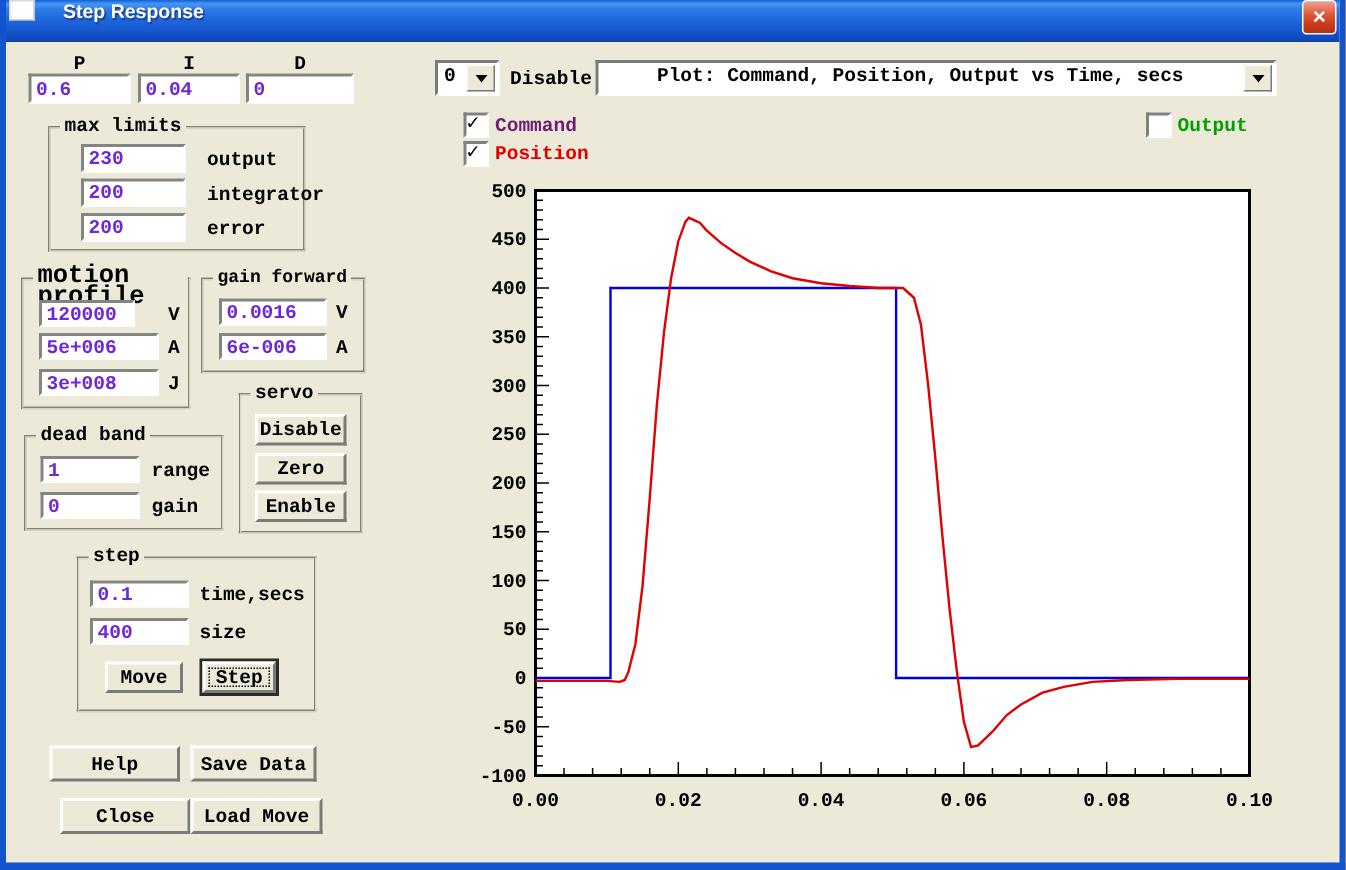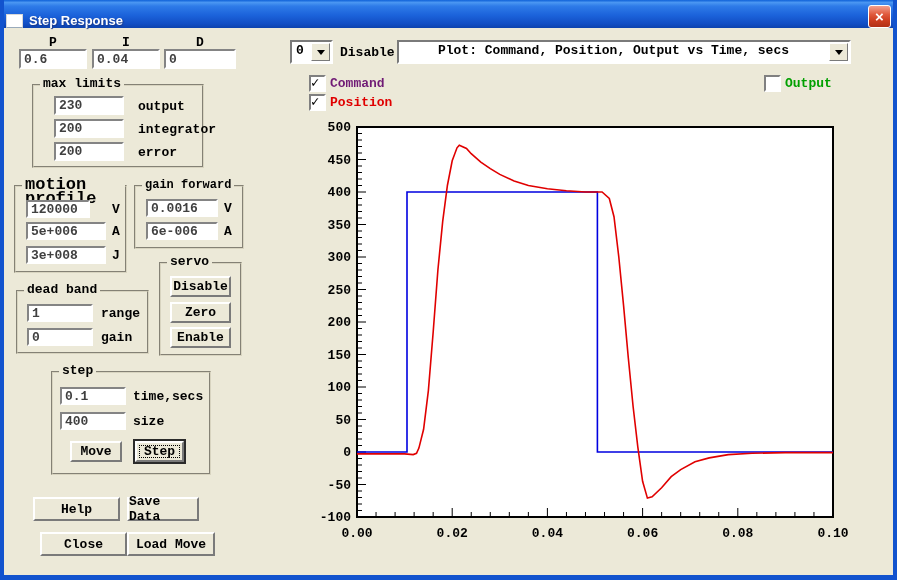--- a/index.html
+++ b/index.html
@@ -3,30 +3,30 @@
 <meta charset="utf-8">
 <style>
   html,body{margin:0;padding:0;background:#555;}
   #window{position:relative;width:897px;height:580px;background:#ECE9D8;overflow:hidden;
           font-family:"Liberation Mono",monospace;font-weight:bold;font-size:13px;color:#000;
           border-left:4px solid #1253CE;border-right:4px solid #1253CE;border-bottom:5px solid #1253CE;box-sizing:border-box;}
   .abs{position:absolute;}
   
   #titlebar{position:absolute;left:-4px;top:0;width:897px;height:28px;
     background:linear-gradient(180deg,#0F61D8 0%,#4A96F2 9%,#2E7BE8 22%,#1B62DA 55%,#124EC4 85%,#0D43AE 100%);
-    display:flex;align-items:flex-end;padding:0 6px;box-sizing:border-box;}
+    display:flex;align-items:flex-start;padding:0 6px;box-sizing:border-box;gap:13px;}
   #titlebar .win-icon{width:15px;height:12px;background:#fff;border:1px solid #d8d8d8;border-bottom-color:#9ab;margin-right:6px;}
   #titlebar .title-text{color:#fff;font-family:"Liberation Sans",sans-serif;font-weight:bold;font-size:13px;text-shadow:1px 1px 1px #1a3a8a;}
   #close-btn{margin-left:auto;width:21px;height:21px;border:1px solid #fff;border-radius:3px;
     background:linear-gradient(180deg,#F2A08E 0%,#E0593C 40%,#CC3C1E 70%,#B03016 100%);
     color:#fff;display:flex;align-items:center;justify-content:center;
     font-family:"Liberation Sans",sans-serif;font-size:15px;font-weight:bold;line-height:1;}
   
   .tk-input{background:#fff;border:2px solid;border-color:#848484 #fff #fff #848484;box-sizing:border-box;
-    font-family:"Liberation Mono",monospace;font-weight:bold;font-size:13px;color:#404040;padding:0 3px;outline:none;}
+    font-family:"Liberation Mono",monospace;font-weight:bold;font-size:13px;color:#6d28d9;padding:0 3px;outline:none;}
   .tk-btn{background:#ECE9D8;border:2px solid;border-color:#fff #7a7a7a #7a7a7a #fff;box-sizing:border-box;
     display:flex;align-items:center;justify-content:center;font-family:"Liberation Mono",monospace;
     font-weight:bold;font-size:13px;color:#000;}
   .tk-btn.default{box-shadow:0 0 0 2px #2b2b2b;outline:1px dotted #000;outline-offset:-5px;}
   .groupbox{border:2px groove #d8d4c0;box-sizing:border-box;padding-left:32px;}
   .group-label{position:absolute;top:-9px;left:6px;background:#ECE9D8;padding:0 3px;line-height:14px;}
   .field-label{line-height:15px;}
   .checkbox{width:13px;height:13px;background:#fff;border:2px solid;border-color:#808080 #fff #fff #808080;box-sizing:content-box;position:absolute;}
   .checkbox.checked::after{content:"\2713";position:absolute;left:0px;top:-3px;font-size:14px;font-weight:bold;color:#000;}
   .combo{background:#fff;border:2px solid;border-color:#7a7a7a #fff #fff #7a7a7a;box-sizing:border-box;display:flex;align-items:stretch;}
@@ -102,21 +102,21 @@
     <span class="group-label">step</span>
     <input class="tk-input abs" style="left: 7px; top: 14px; width: 66px; height: 18px;" value="0.1">
     <span class="field-label abs" style="left:80px;top:16px;">time,secs</span>
     <input class="tk-input abs" style="left: 7px; top: 39px; width: 66px; height: 18px;" value="400">
     <span class="field-label abs" style="left:80px;top:41px;">size</span>
     <div class="tk-btn abs" style="left:17px;top:68px;width:52px;height:21px;">Move</div>
     <div class="tk-btn default abs" style="left:82px;top:68px;width:49px;height:21px;">Step</div>
   </div>
 
   <div class="tk-btn abs" style="left:29px;top:497px;width:87px;height:24px;">Help</div>
-  <div class="tk-btn abs" style="left:123px;top:497px;width:72px;height:24px;">Save Data</div>
+  <div class="tk-btn abs" style="left:123px;top:497px;width:84px;height:24px;">Save Data</div>
   <div class="tk-btn abs" style="left:36px;top:532px;width:87px;height:24px;">Close</div>
   <div class="tk-btn abs" style="left:123px;top:532px;width:88px;height:24px;">Load Move</div>
 
   <div class="combo abs" style="left:286px;top:40px;width:43px;height:24px;">
     <span class="combo-text">0</span>
     <span class="arrow-btn"></span>
   </div>
   <span class="abs" style="left:336px;top:45px;">Disable</span>
   <div class="combo abs" style="left:393px;top:40px;width:454px;height:24px;text-align:center;">
     <span class="combo-text">Plot: Command, Position, Output vs Time, secs</span>

